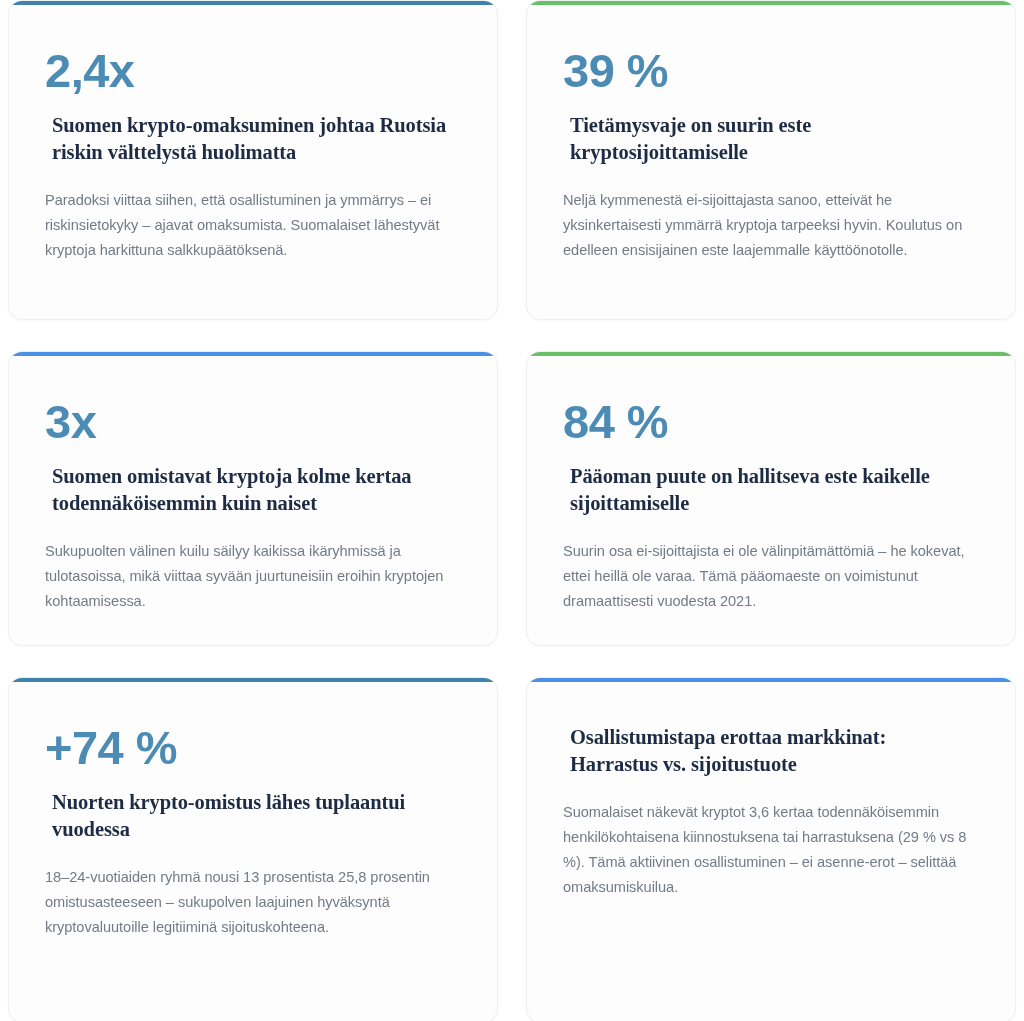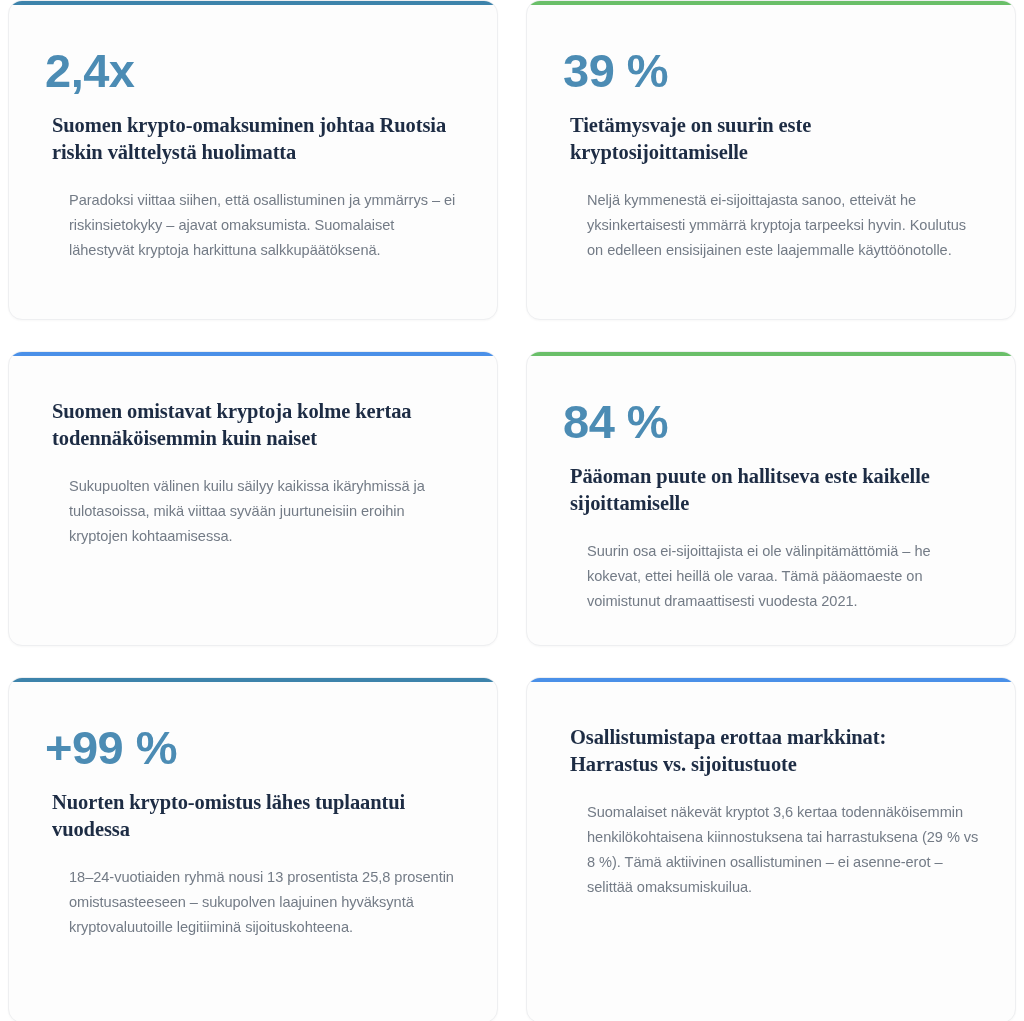--- a/index.html
+++ b/index.html
@@ -71,21 +71,20 @@
     margin-left: 7px;
   }
 
   .stat-desc {
     font-family: "Liberation Sans", sans-serif;
     font-weight: normal;
     font-size: 14.6px;
     line-height: 1.72;
     color: #737b86;
     letter-spacing: -0.05px;
-    margin-left: 24px;
   }
 
   
   .stat-card.row-3 { margin-bottom: 0; }
 </style>
 </head>
 <body>
 
 <div class="stats-grid">
 
@@ -98,34 +97,35 @@
 
   <div class="stat-card row-1">
     <div class="accent-bar" style="background: rgb(106, 191, 105);"></div>
     <div class="stat-value">39 %</div>
     <h3 class="stat-title">Tietämysvaje on suurin este kryptosijoittamiselle</h3>
     <p class="stat-desc">Neljä kymmenestä ei-sijoittajasta sanoo, etteivät he yksinkertaisesti ymmärrä kryptoja tarpeeksi hyvin. Koulutus on edelleen ensisijainen este laajemmalle käyttöönotolle.</p>
   </div>
 
   <div class="stat-card row-2">
     <div class="accent-bar" style="background: rgb(74, 144, 232);"></div>
+    <div class="stat-value">3x</div>
     <h3 class="stat-title">Suomen omistavat kryptoja kolme kertaa todennäköisemmin kuin naiset</h3>
     <p class="stat-desc">Sukupuolten välinen kuilu säilyy kaikissa ikäryhmissä ja tulotasoissa, mikä viittaa syvään juurtuneisiin eroihin kryptojen kohtaamisessa.</p>
   </div>
 
   <div class="stat-card row-2">
     <div class="accent-bar" style="background: rgb(106, 191, 105);"></div>
     <div class="stat-value">84 %</div>
     <h3 class="stat-title">Pääoman puute on hallitseva este kaikelle sijoittamiselle</h3>
     <p class="stat-desc">Suurin osa ei-sijoittajista ei ole välinpitämättömiä – he kokevat, ettei heillä ole varaa. Tämä pääomaeste on voimistunut dramaattisesti vuodesta 2021.</p>
   </div>
 
   <div class="stat-card row-3">
     <div class="accent-bar" style="background: rgb(61, 131, 171);"></div>
-    <div class="stat-value">+99 %</div>
+    <div class="stat-value">+74 %</div>
     <h3 class="stat-title">Nuorten krypto-omistus lähes tuplaantui vuodessa</h3>
     <p class="stat-desc">18–24-vuotiaiden ryhmä nousi 13 prosentista 25,8 prosentin omistusasteeseen – sukupolven laajuinen hyväksyntä kryptovaluutoille legitiiminä sijoituskohteena.</p>
   </div>
 
   <div class="stat-card row-3">
     <div class="accent-bar" style="background: rgb(74, 144, 232);"></div>
     <h3 class="stat-title">Osallistumistapa erottaa markkinat: Harrastus vs. sijoitustuote</h3>
     <p class="stat-desc">Suomalaiset näkevät kryptot 3,6 kertaa todennäköisemmin henkilökohtaisena kiinnostuksena tai harrastuksena (29 % vs 8 %). Tämä aktiivinen osallistuminen – ei asenne-erot – selittää omaksumiskuilua.</p>
   </div>
 

